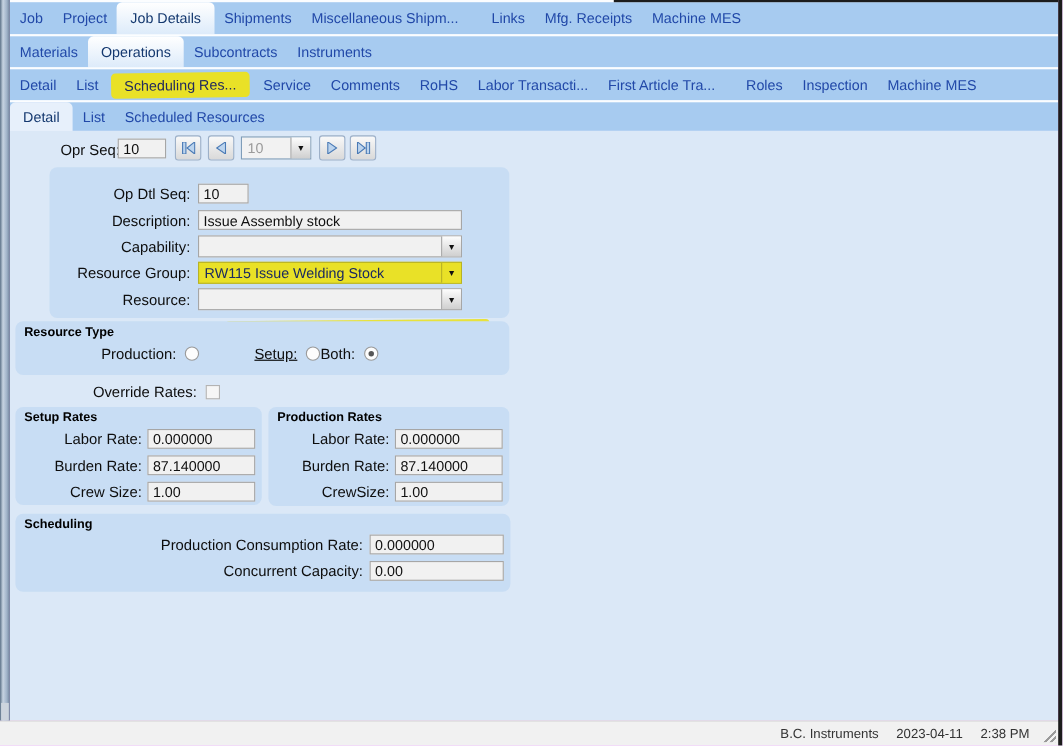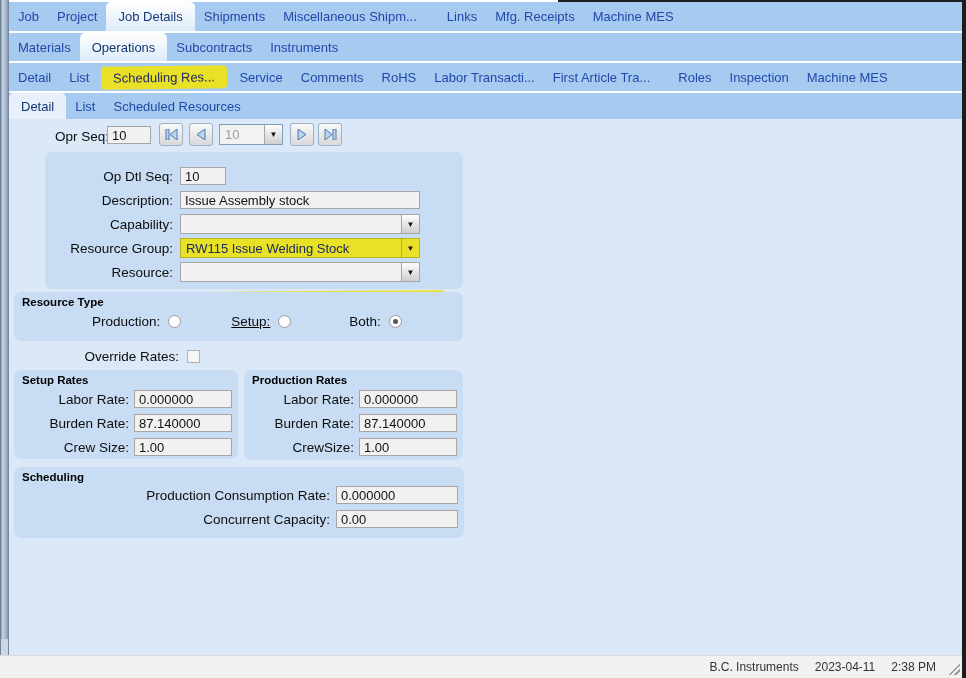--- a/index.html
+++ b/index.html
@@ -61,21 +61,21 @@
   .combo.hl-combo, .combo.hl-combo .cbtn { background:#e9e127; border-color:#b7b226;gap:19px; }
   .combo.hl-combo .ctext { color:#1b2a60; }
   .hl-smear { position:absolute; left:160px; top:139px; width:240px; height:7px; background:#e9e127; border-radius:4px; transform:rotate(-0.5deg); opacity:.9; }
 
   .ptitle { position:absolute; top:4px; left:8px; font-size:11.5px; font-weight:bold; color:#000; }
 
   .panelRT { left:5px; top:173px; width:449px; height:49px; }
   .radio-row { position:absolute; top:22px; left:0; right:0; display:flex; align-items:center; }
   .radio-opt { display:flex; align-items:center; }
   .radio-opt .lbl { margin-right:8px; }
-  .opt1 { margin-left:78px; } .opt2 { margin-left:50px;text-decoration:underline; } .opt3 { margin-left:58px; }
+  .opt1 { margin-left:78px; } .opt2 { margin-left:50px;text-decoration:underline; } .opt3 { }
   .radio { width:13px; height:13px; border-radius:50%; background:#fdfdfd; border:1px solid #9a9a9a; position:relative; }
   .radio.checked::after { content:""; position:absolute; left:3px; top:3px; width:5px; height:5px; border-radius:50%; background:#575757; }
 
   .override-row { position:absolute; left:0; top:228px; display:flex; align-items:center; height:18px; }
   .override-row .lbl { width:170px; text-align:right; margin-right:8px; }
   .checkbox { width:13px; height:13px; background:#f6f6f6; border:1px solid #b3b3b3; }
 
   .panelSetup { left:5px;   top:251px; width:224px; height:89px; padding-top:17px; }
   .panelProd  { left:235px; top:251px; width:219px; height:90px; padding-top:17px; }
   .rrow { display:flex; align-items:center; height:24px; justify-content:flex-end; padding-right:6px; }

